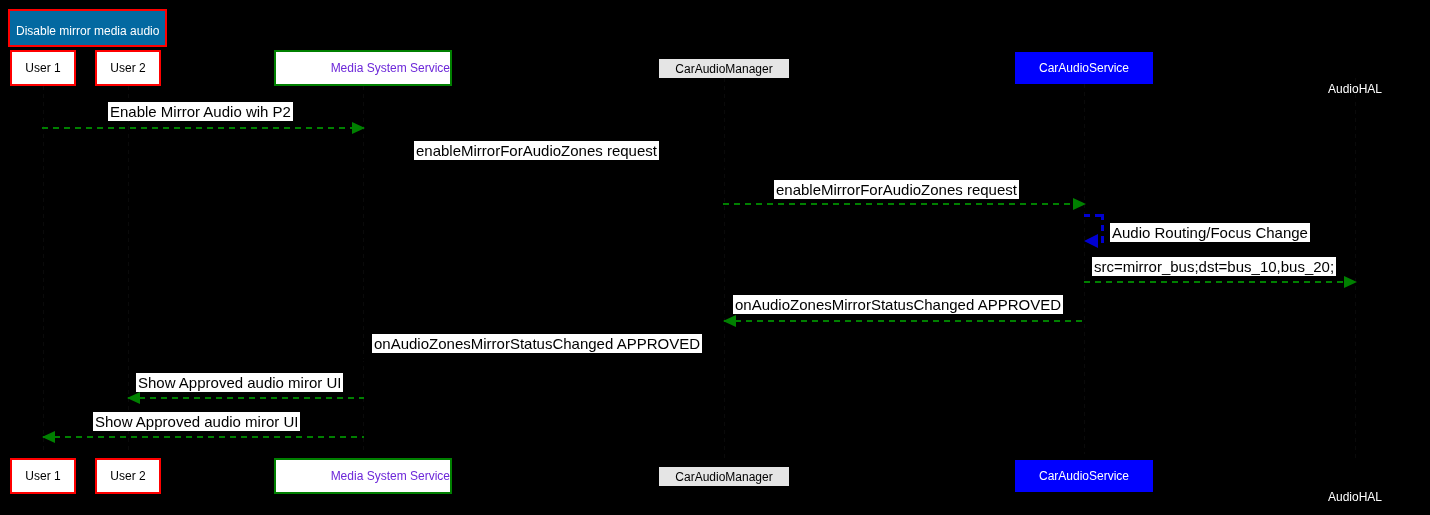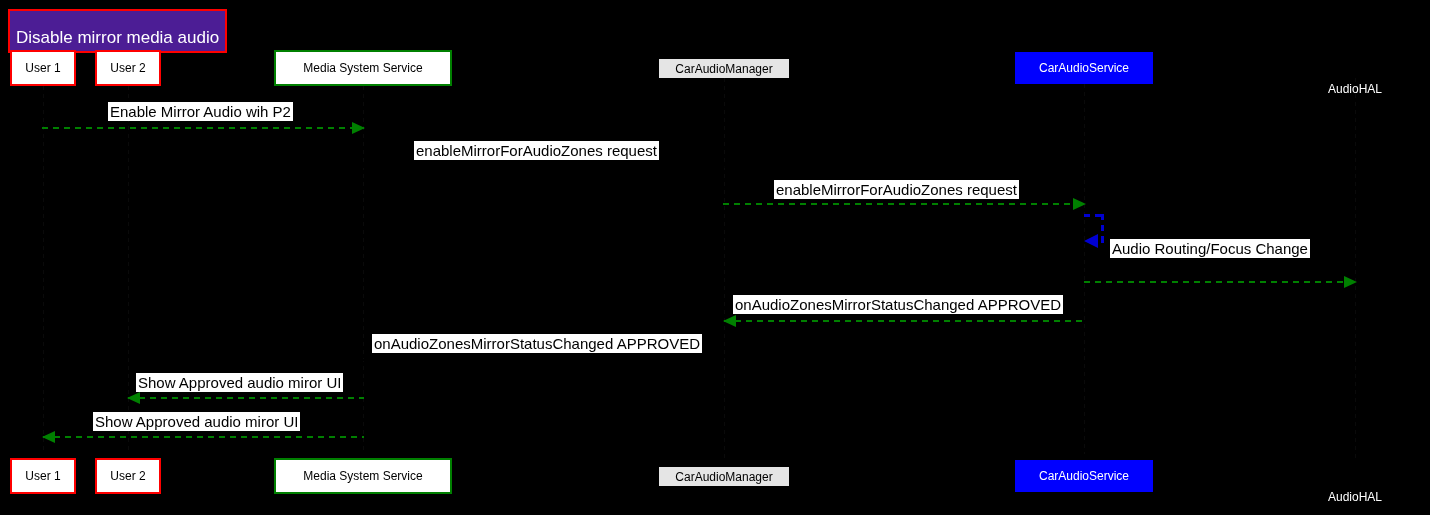--- a/index.html
+++ b/index.html
@@ -7,48 +7,49 @@
   body{
     width:1430px;height:515px;position:relative;overflow:hidden;
     font-family:"Liberation Sans",sans-serif;
     -webkit-font-smoothing:antialiased;
   }
   #stage{position:absolute;left:0;top:0;width:1430px;height:515px;}
 
   
   .title-box{
     position:absolute;
-    background:#4c1d95;
+    background:#0369a1;
     border:2px solid #ff0000;
     color:#ffffff;
-    font-size:17px;
+    font-size:12px;
     line-height:15px;
-    padding:19px 6px 6px 6px;
+    padding:13px 6px 6px 6px;
     white-space:nowrap;
     box-sizing:border-box;
   }
 
   
   .participant{
     position:absolute;
     box-sizing:border-box;
     display:flex;align-items:center;justify-content:center;
     font-size:12px;
     white-space:nowrap;
     height:36px;
   }
   .p-boxed{
     background:#ffffff;
     color:#000000;
     border:2px solid #ff0000;
   }
   .p-green{
     background:#ffffff;
-    color:#000000;
+    color:#6d28d9;
     border:2px solid #008000;
+    justify-content:flex-end;
   }
   .p-plain{
     background:#e5e5e5;
     color:#000000;
     border:0;
     height:19px;
   }
   .p-blue{
     background:#0000ff;
     color:#ffffff;
@@ -199,26 +200,27 @@
     <div class="arrowhead ah-right-green"></div>
   </div>
   <div class="msg-label" style="left:774px;top:180px;">enableMirrorForAudioZones request</div>
 
   <div class="selfloop" style="left:1084px;top:214px;width:23px;height:32px;">
     <div class="sl-seg sl-top" style="left:0px;top:0px;width:20px;"></div>
     <div class="sl-seg sl-right" style="left:17px;top:0px;height:29px;"></div>
     <div class="sl-seg sl-bottom" style="left:6px;top:26px;width:14px;"></div>
     <div class="sl-arrow" style="left:0px;top:20px;"></div>
   </div>
-  <div class="msg-label" style="left:1110px;top:223px;margin-top:16px;">Audio Routing/Focus Change</div>
+  <div class="msg-label" style="left:1110px;top:223px;">Audio Routing/Focus Change</div>
 
   <div class="msg" style="left:1084px;top:281px;width:272px;">
     <div class="msg-line dash-green"></div>
     <div class="arrowhead ah-right-green"></div>
   </div>
+  <div class="msg-label" style="left:1092px;top:257px;">src=mirror_bus;dst=bus_10,bus_20;</div>
 
   <div class="msg" style="left:724px;top:320px;width:361px;">
     <div class="msg-line dash-green"></div>
     <div class="arrowhead ah-left-green"></div>
   </div>
   <div class="msg-label" style="left:733px;top:295px;">onAudioZonesMirrorStatusChanged APPROVED</div>
 
   <div class="msg" style="left:363px;top:359px;width:362px;">
     <div class="msg-line dash-black"></div>
     <div class="arrowhead ah-left-black"></div>

